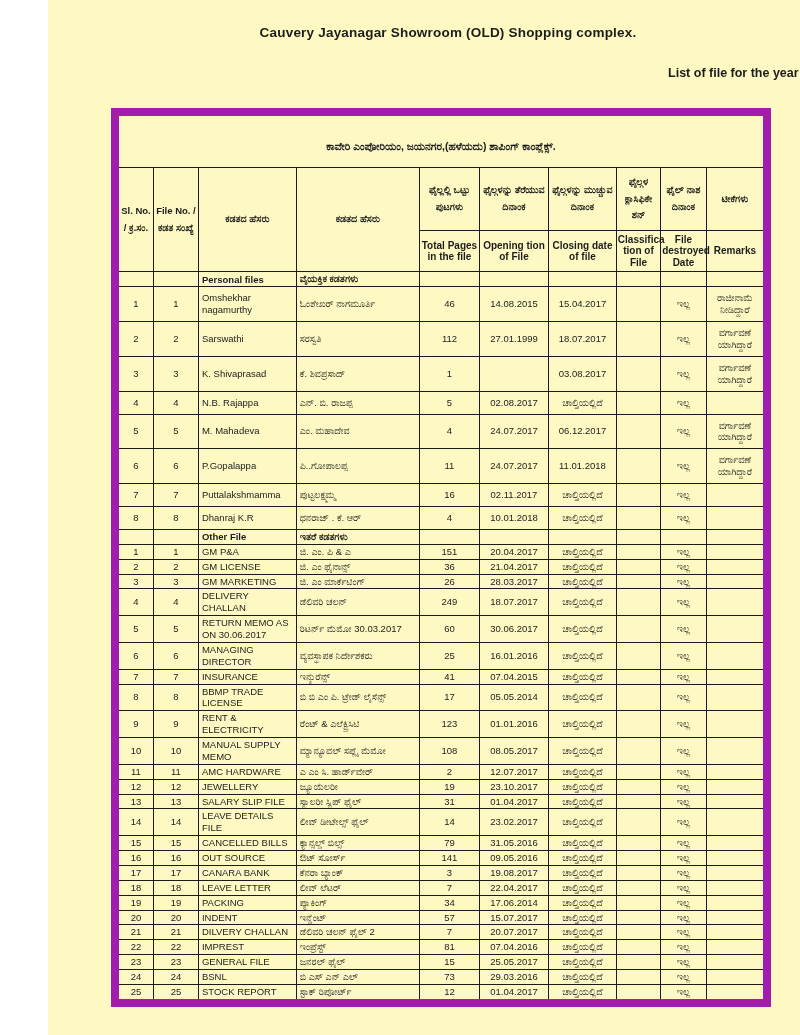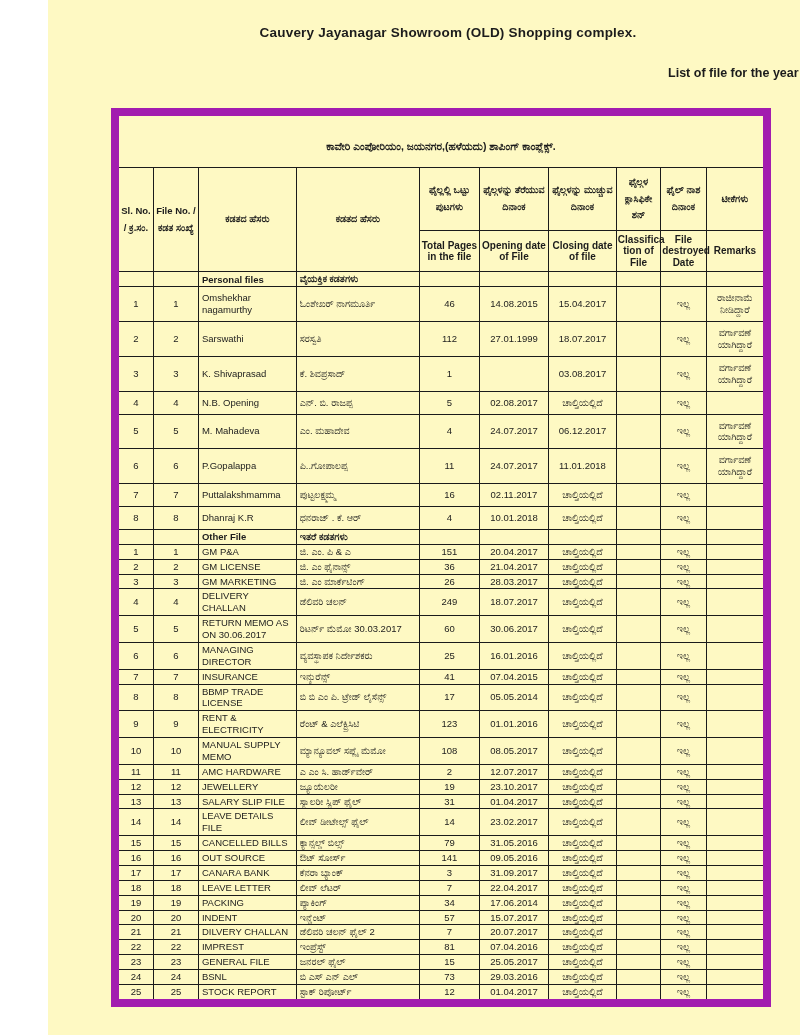--- a/index.html
+++ b/index.html
@@ -111,21 +111,21 @@
           <th class="kn-head" rowspan="2">ಕಡತದ ಹೆಸರು</th>
           <th class="kn-head">ಫೈಲ್ಲಲ್ಲಿ ಒಟ್ಟು ಪುಟಗಳು</th>
           <th class="kn-head">ಫೈಲ್ಗಳನ್ನು ತೆರೆಯುವ ದಿನಾಂಕ</th>
           <th class="kn-head">ಫೈಲ್ಗಳನ್ನು ಮುಚ್ಚುವ ದಿನಾಂಕ</th>
           <th class="kn-head">ಫೈಲ್ಗಳ ಕ್ಲಾಸಿಫಿಕೇ ಶನ್</th>
           <th class="kn-head">ಫೈಲ್ ನಾಶ ದಿನಾಂಕ</th>
           <th class="kn-head">ಟೀಕೆಗಳು</th>
         </tr>
       <tr>
           <th class="en-head">Total Pages in the file</th>
-          <th class="en-head">Opening date of File</th>
+          <th class="en-head">Opening tion of File</th>
           <th class="en-head">Closing date of file</th>
           <th class="en-head">Classifica tion of File</th>
           <th class="en-head">File destroyed Date</th>
           <th class="en-head">Remarks</th>
         </tr>
     </thead>
     <tbody>
         <tr class="section-row">
           <td></td>
           <td></td>
@@ -170,21 +170,21 @@
           <td class="cell c-center">1</td>
           <td class="cell c-center"></td>
           <td class="cell c-center">03.08.2017</td>
           <td class="cell c-center"></td>
           <td class="cell c-center">ಇಲ್ಲ</td>
           <td class="cell c-center">ವರ್ಗಾವಣೆ ಯಾಗಿದ್ದಾರೆ</td>
         </tr>
         <tr class="personal-row">
           <td class="cell c-center">4</td>
           <td class="cell c-center">4</td>
-          <td class="cell c-left">N.B. Opening</td>
+          <td class="cell c-left">N.B. Rajappa</td>
           <td class="cell c-left">ಎನ್. ಬಿ. ರಾಜಪ್ಪ</td>
           <td class="cell c-center">5</td>
           <td class="cell c-center">02.08.2017</td>
           <td class="cell c-center">ಚಾಲ್ತಿಯಲ್ಲಿದೆ</td>
           <td class="cell c-center"></td>
           <td class="cell c-center">ಇಲ್ಲ</td>
           <td class="cell c-center"></td>
         </tr>
         <tr class="personal-row">
           <td class="cell c-center">5</td>
@@ -437,21 +437,21 @@
           <td class="cell c-center"></td>
           <td class="cell c-center">ಇಲ್ಲ</td>
           <td class="cell c-center"></td>
         </tr>
         <tr class="other-row">
           <td class="cell c-center">17</td>
           <td class="cell c-center">17</td>
           <td class="cell c-left">CANARA BANK</td>
           <td class="cell c-left">ಕೆನರಾ ಬ್ಯಾಂಕ್</td>
           <td class="cell c-center">3</td>
-          <td class="cell c-center">31.09.2017</td>
+          <td class="cell c-center">19.08.2017</td>
           <td class="cell c-center">ಚಾಲ್ತಿಯಲ್ಲಿದೆ</td>
           <td class="cell c-center"></td>
           <td class="cell c-center">ಇಲ್ಲ</td>
           <td class="cell c-center"></td>
         </tr>
         <tr class="other-row">
           <td class="cell c-center">18</td>
           <td class="cell c-center">18</td>
           <td class="cell c-left">LEAVE LETTER</td>
           <td class="cell c-left">ಲೀವ್ ಲೆಟರ್</td>

